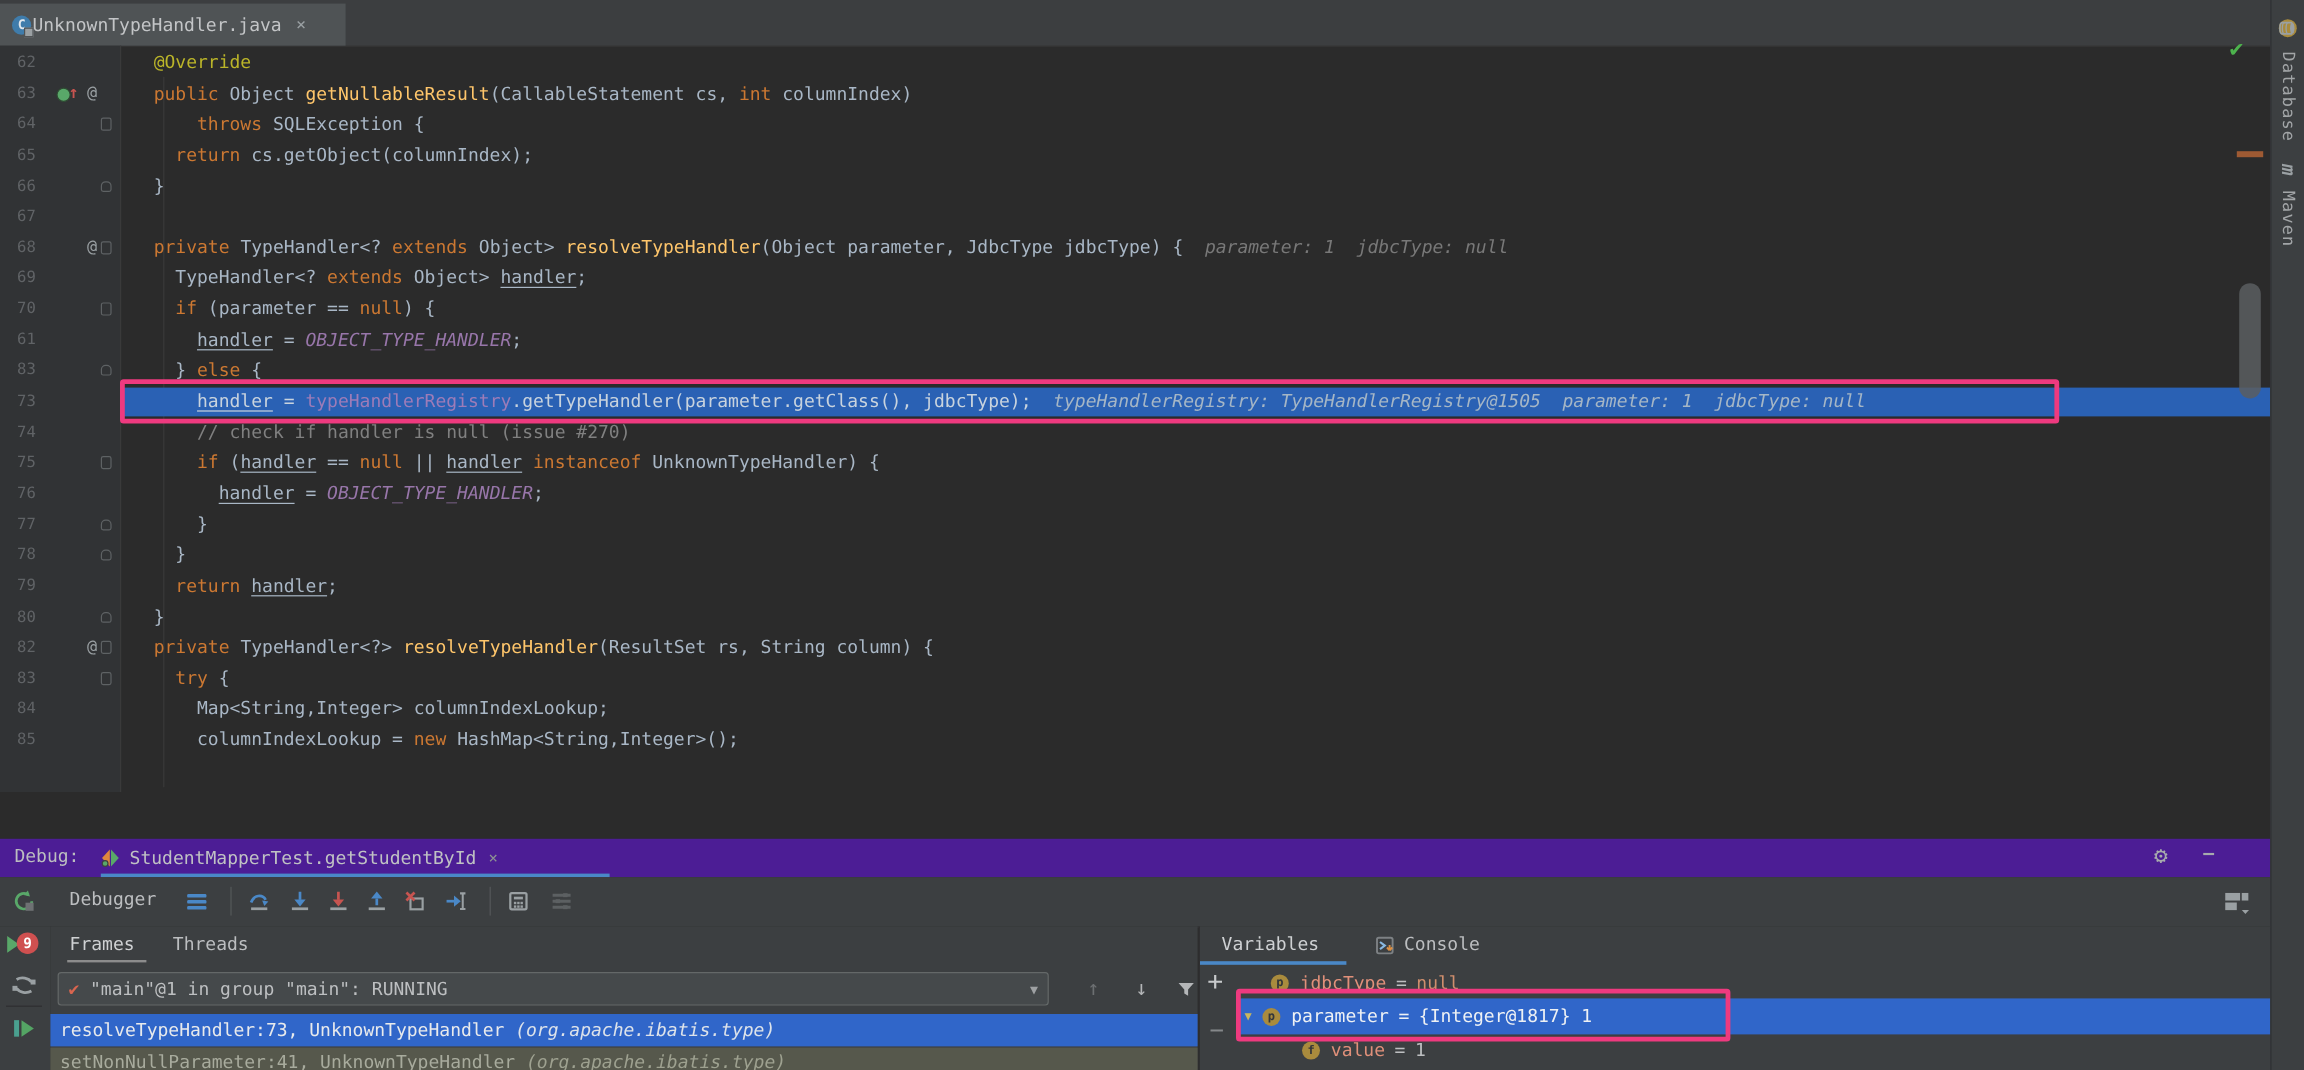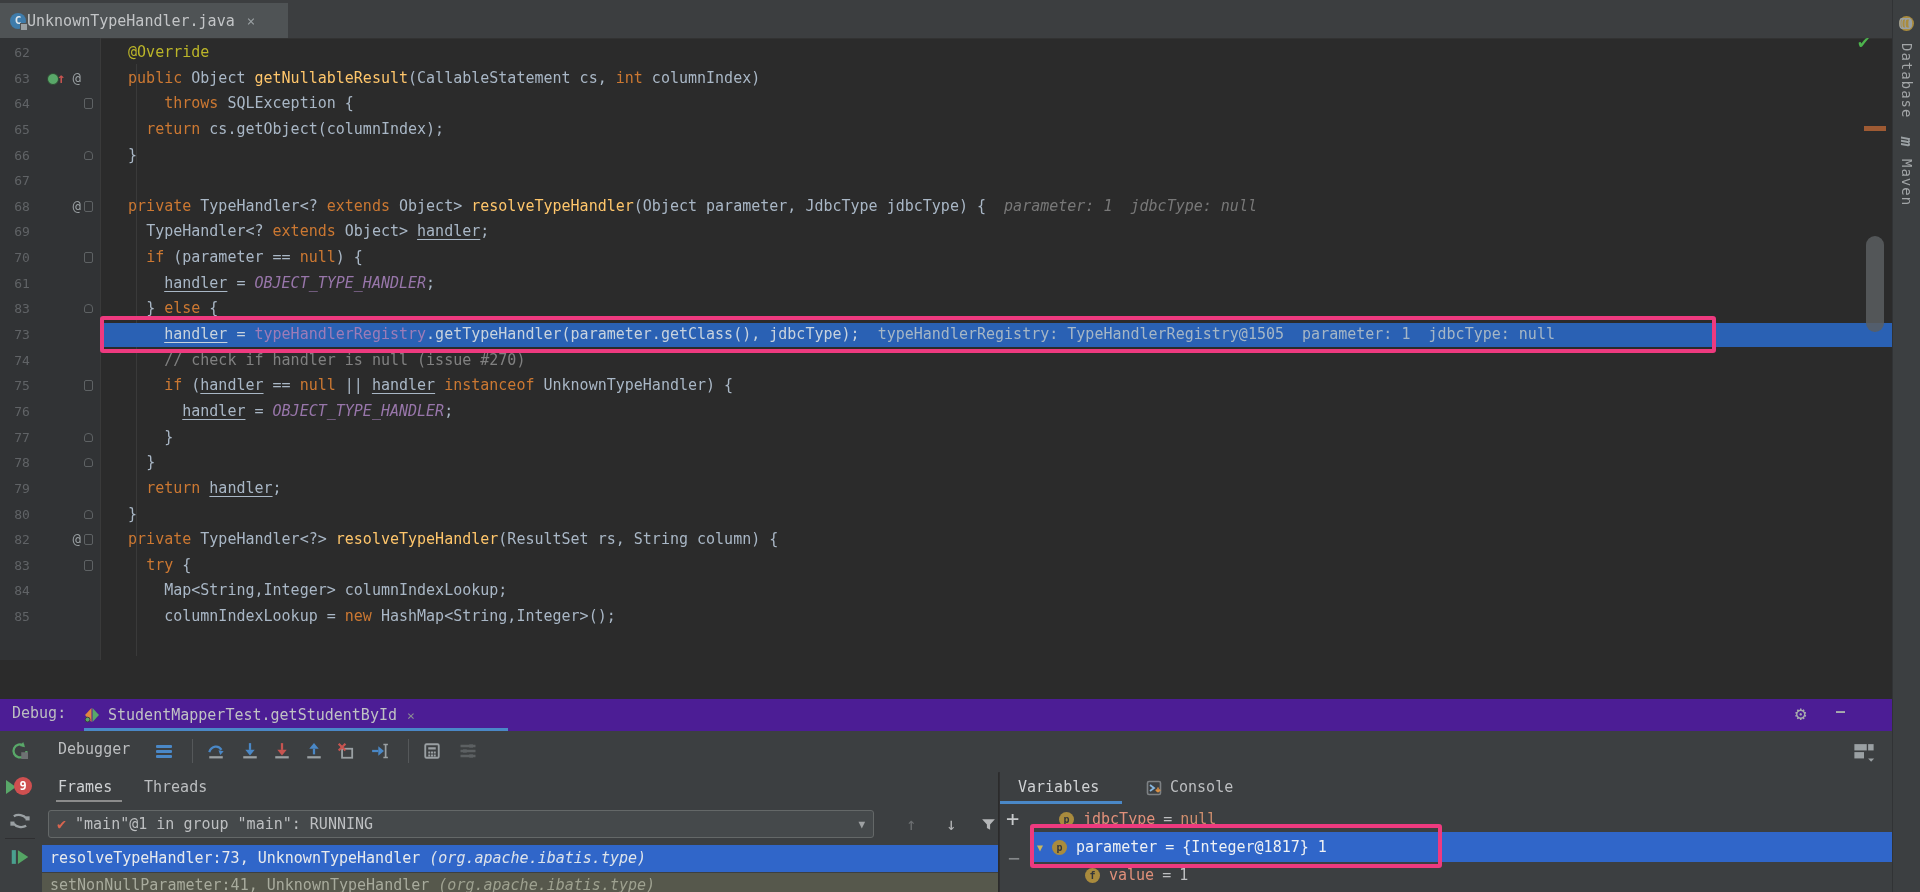--- a/index.html
+++ b/index.html
@@ -32,21 +32,21 @@
   .gic{position:absolute;left:47px;width:34px;height:25.65px}
   .gic .ovr-dot{position:absolute;left:0;top:7px;width:10px;height:10px;border-radius:50%;background:#59a869;border:1px solid #2f4a33}
   .gic .ovr-arrow{position:absolute;left:10px;top:0;color:#c75450;font-weight:bold;font-size:14px}
   .gic .at{position:absolute;right:0;top:0;color:#9aa0a3;font-size:14px}
   .fold{position:absolute;left:84px;top:7px;width:9px;height:11px;border:1px solid #5e6264;border-radius:2px;box-sizing:border-box}
   .fold.close{height:9px;top:8px;border-radius:4px 4px 2px 2px}
   .codepre{position:absolute;left:100px;right:0;padding-left:10px}
   .tk-k{color:#cc7832}.tk-ann{color:#bbb529}.tk-fn{color:#ffc66b}.tk-t{color:#a9b7c6}
   .tk-c{color:#808080}.tk-cst{color:#9876aa;font-style:italic}.tk-fld{color:#9d7cb8}
   .tk-u{color:#a9b7c6;text-decoration:underline;text-underline-offset:3px}
-  .tk-hint{color:#787878;font-style:italic}.tk-hintsel{color:#a5b6c6;}
+  .tk-hint{color:#787878;font-style:italic}.tk-hintsel{color:#a5b6c6;font-style:italic}
   .exec .tk-t,.exec .tk-u{color:#c8d3de}
   
   .ed-check{color:#4db34d;font-size:19px;font-weight:bold}
   .ed-mark{width:22px;height:5px;background:#9e5a33}
   .scroll-thumb{width:18px;height:96px;background:#5b5e60;border-radius:9px;opacity:.85}
   
   .breadcrumb{left:0;top:660px;width:1892px;height:38px;display:flex;align-items:center;color:#9fa6ad}
   .breadcrumb .sep{color:#6e7377;margin:0 10px}
   
   .dbg-header{left:0;top:699px;width:1892px;height:32px;background:#4c1d95;border-bottom:1px solid #2f2f31}

